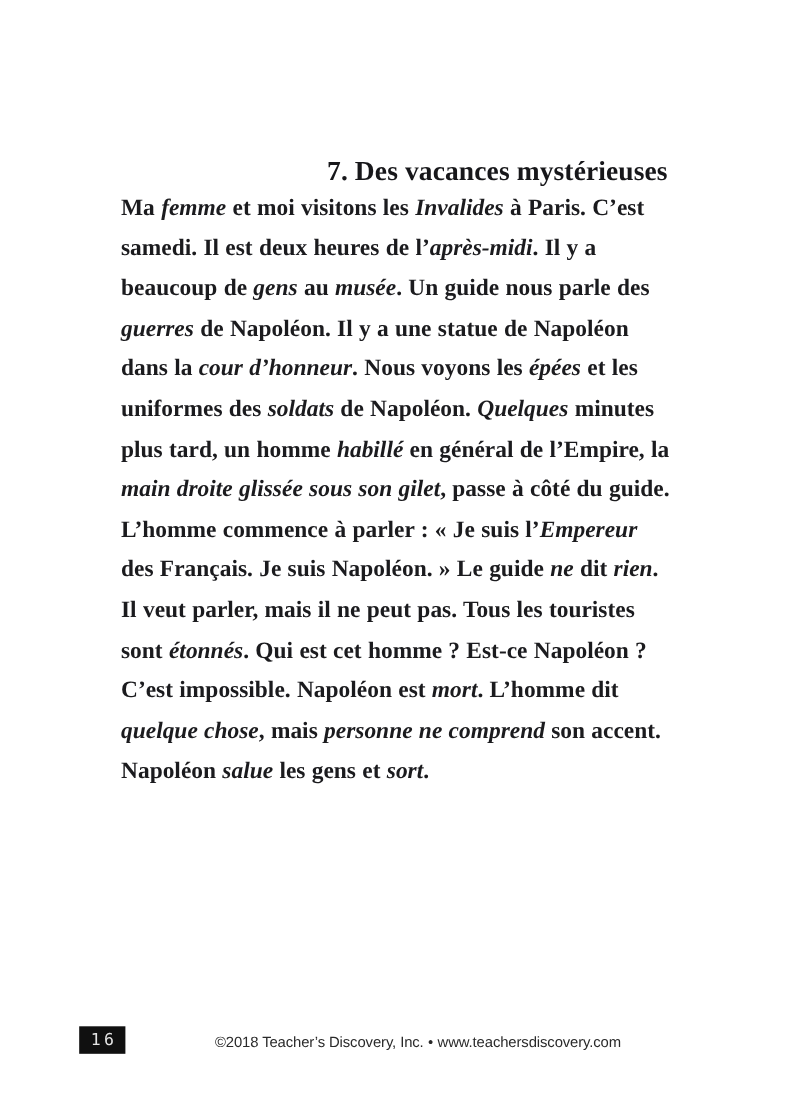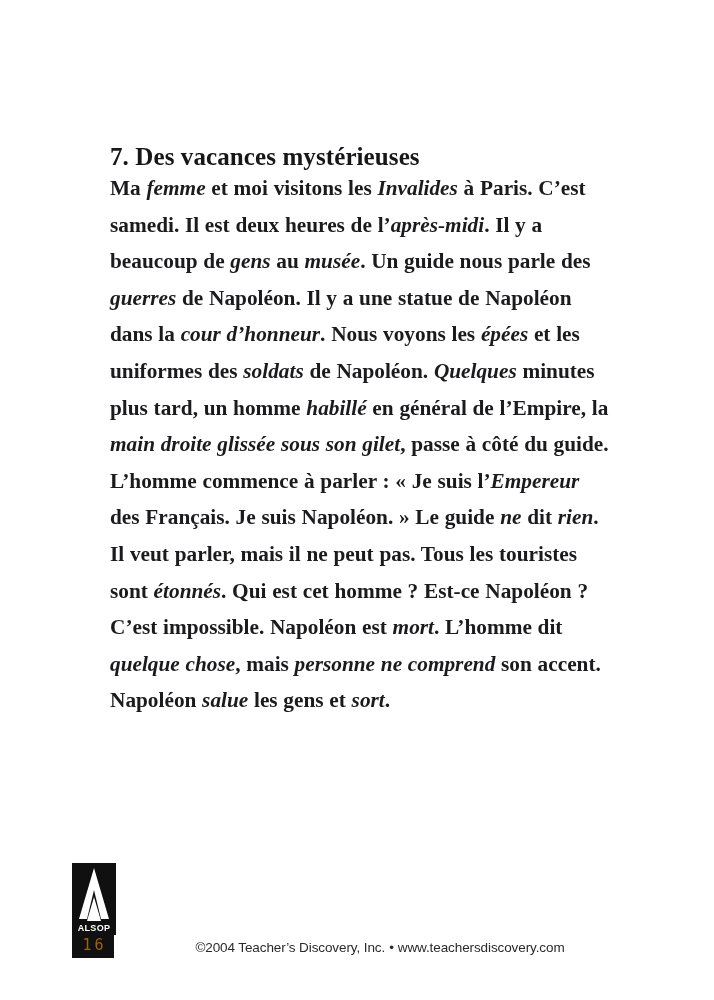--- a/index.html
+++ b/index.html
@@ -21,21 +21,21 @@
     inset: 0;
     background: #ffffff;
   }
 
   
   .title {
     position: absolute;
     left: 110px;
     top: 98px;
     width: 497px;
-    text-align: left;
+    text-align: right;
     font-family: "Liberation Serif", serif;
     font-weight: bold;
     font-size: 25px;
     letter-spacing: 0.1px;
     color: #17171a;
     margin-top: 45px;
   }
 
   
   .passage {
@@ -87,21 +87,21 @@
     line-height: 11px;
     padding-bottom: 1px;
   }
   .page-number {
     position: absolute;
     left: 72px;
     top: 933px;
     width: 42px;
     height: 25px;
     background: #101010;
-    color: #a16207;
+    color: #e5e5e5;
     font-family: "DejaVu Sans Mono", monospace;
     font-size: 15px;
     letter-spacing: 3px;
     text-align: center;
     line-height: 25px;
     text-indent: 3px;
   }
 
   .footer-credit {
     position: absolute;
@@ -122,29 +122,20 @@
 </style>
 </head>
 <body>
 
 <div class="page">
 
   <h1 class="title">7. Des vacances mystérieuses</h1>
 
   <div class="passage"><span>Ma </span><i>femme</i><span> et moi visitons les </span><i>Invalides</i><span> à Paris. C’est samedi. Il est deux heures de l’</span><i>après-midi</i><span>. Il y a beaucoup de </span><i>gens</i><span> au </span><i>musée</i><span>. Un guide nous parle des </span><i>guerres</i><span> de Napoléon. Il y a une statue de Napoléon dans la </span><i>cour d’honneur</i><span>. Nous voyons les </span><i>épées</i><span> et les uniformes des </span><i>soldats</i><span> de Napoléon. </span><i>Quelques</i><span> minutes plus tard, un homme </span><i>habillé</i><span> en général de l’Empire, la </span><i>main droite glissée sous son gilet</i><span>, passe à côté du guide. L’homme commence à parler : « Je suis l’</span><i>Empereur</i><span> des Français. Je suis Napoléon. » Le guide </span><i>ne</i><span> dit </span><i>rien</i><span>. Il veut parler, mais il ne peut pas. Tous les touristes sont </span><i>étonnés</i><span>. Qui est cet homme ? Est-ce Napoléon ? C’est impossible. Napoléon est </span><i>mort</i><span>. L’homme dit </span><i>quelque chose</i><span>, mais </span><i>personne ne comprend</i><span> son accent. Napoléon </span><i>salue</i><span> les gens et </span><i>sort</i><span>.</span></div>
 
-  <div class="logo-block">
-    <div class="logo-mark">
-      <svg width="44" height="62" viewBox="0 0 44 62" aria-hidden="true">
-        <polygon points="22,5 37,56 29,56 22,27 15,56 7,56" fill="#ffffff"></polygon>
-        <polygon points="22,34 29,58 15,58" fill="#ffffff"></polygon>
-      </svg>
-    </div>
-    <div class="logo-word">ALSOP</div>
-  </div>
 
   <div class="page-number">16</div>
 
   <div class="footer-credit">
-    <span>©2004 Teacher’s Discovery, Inc.</span><span class="sep">•</span><span>www.teachersdiscovery.com</span>
+    <span>©2018 Teacher’s Discovery, Inc.</span><span class="sep">•</span><span>www.teachersdiscovery.com</span>
   </div>
 
 </div>
 
 </body></html>

